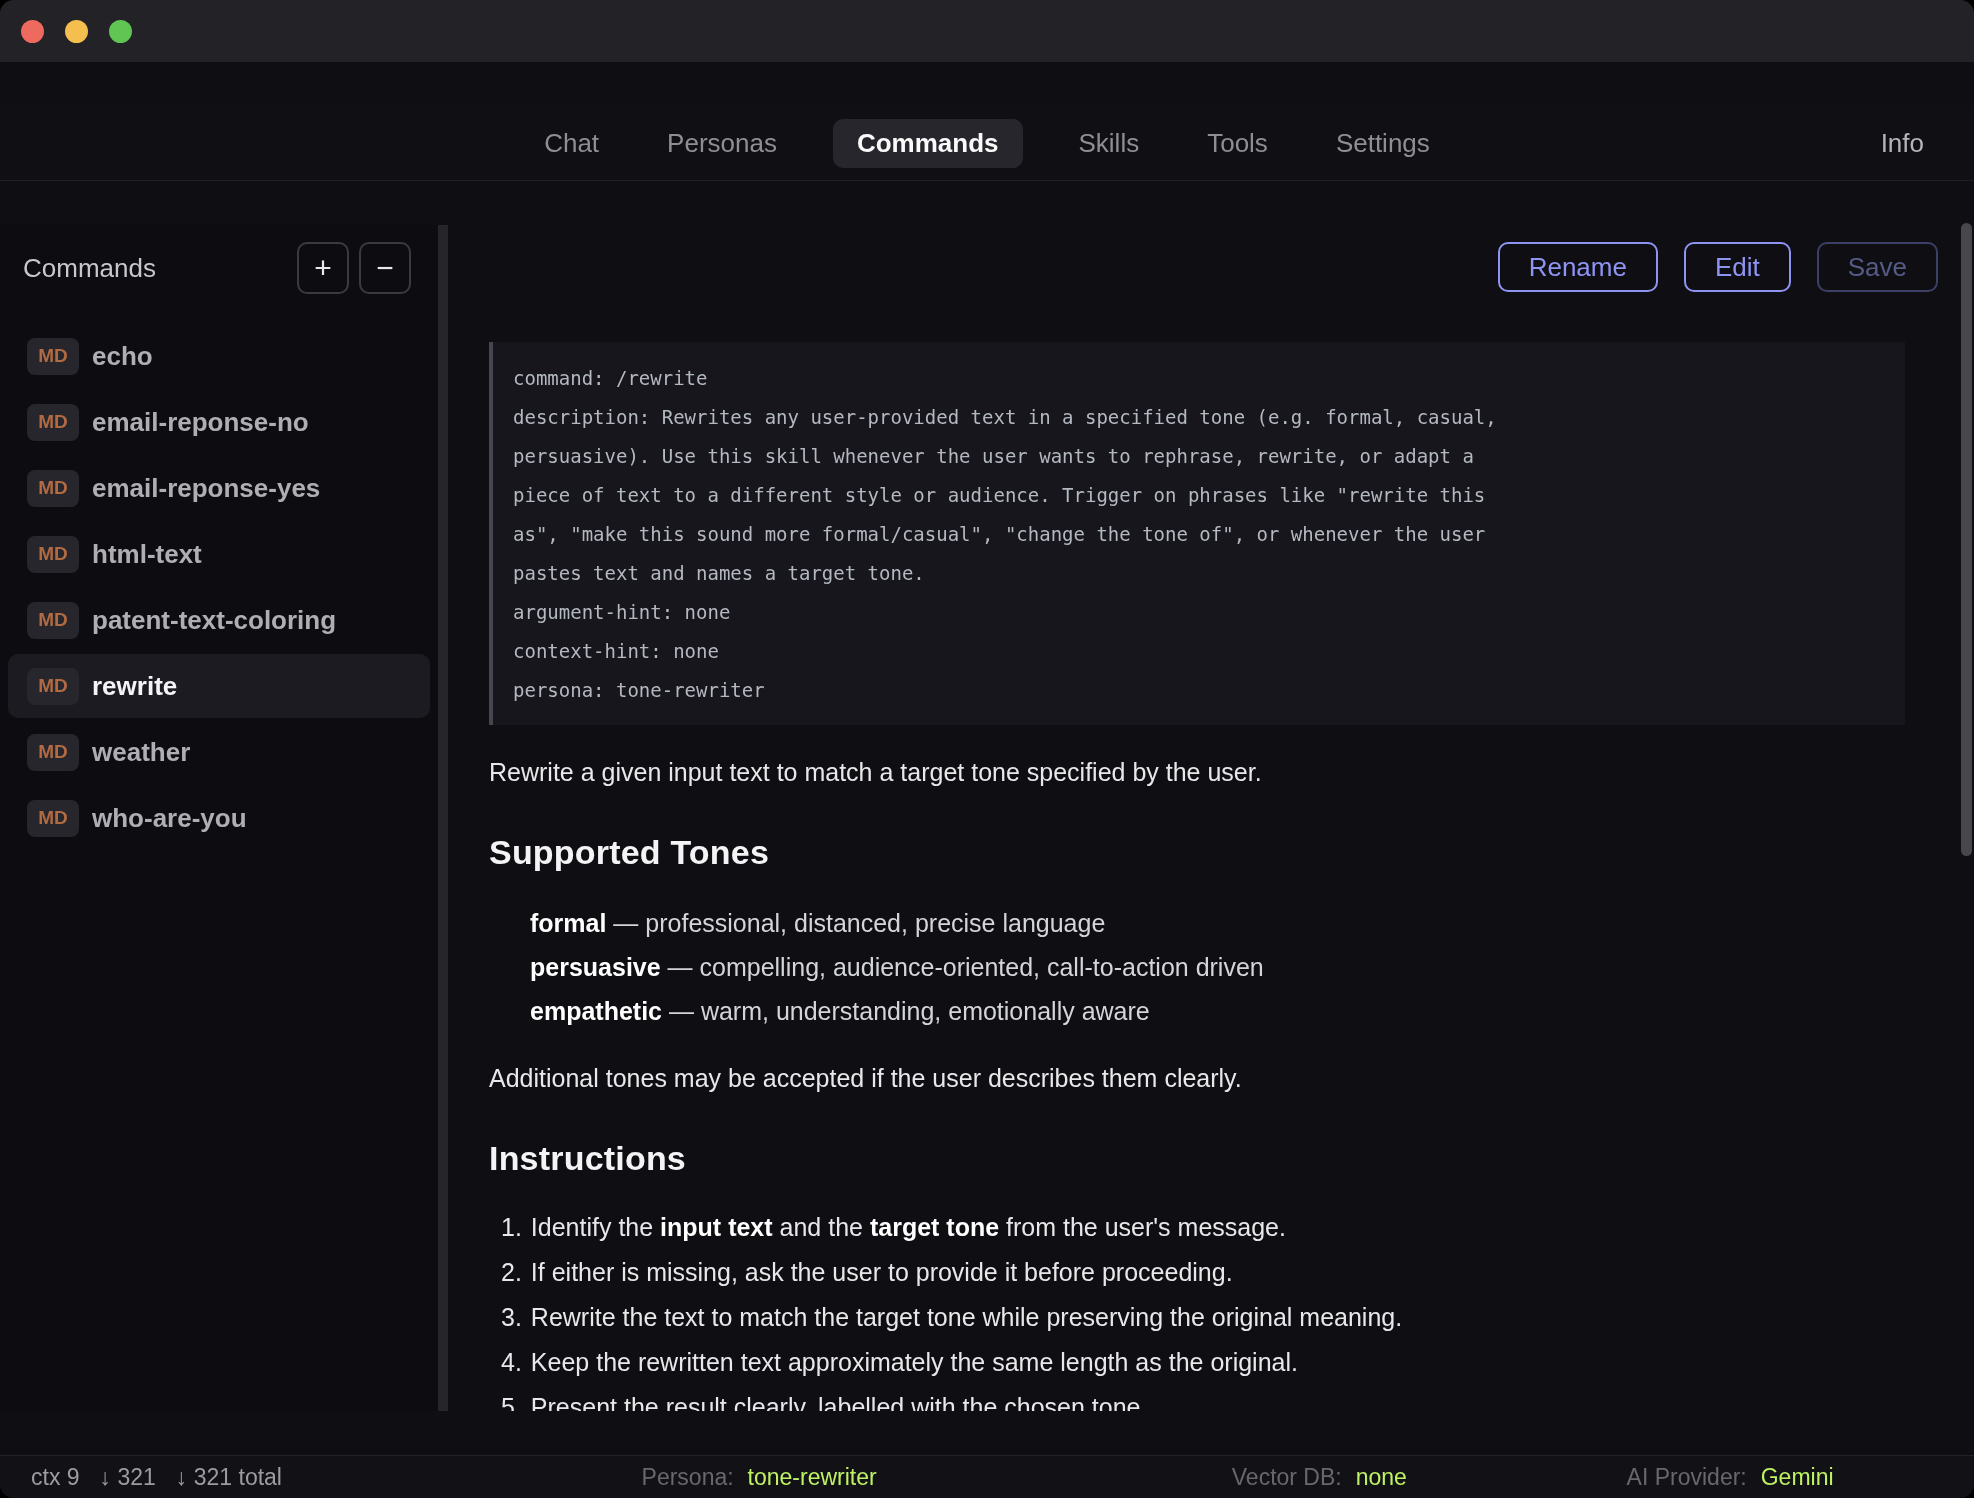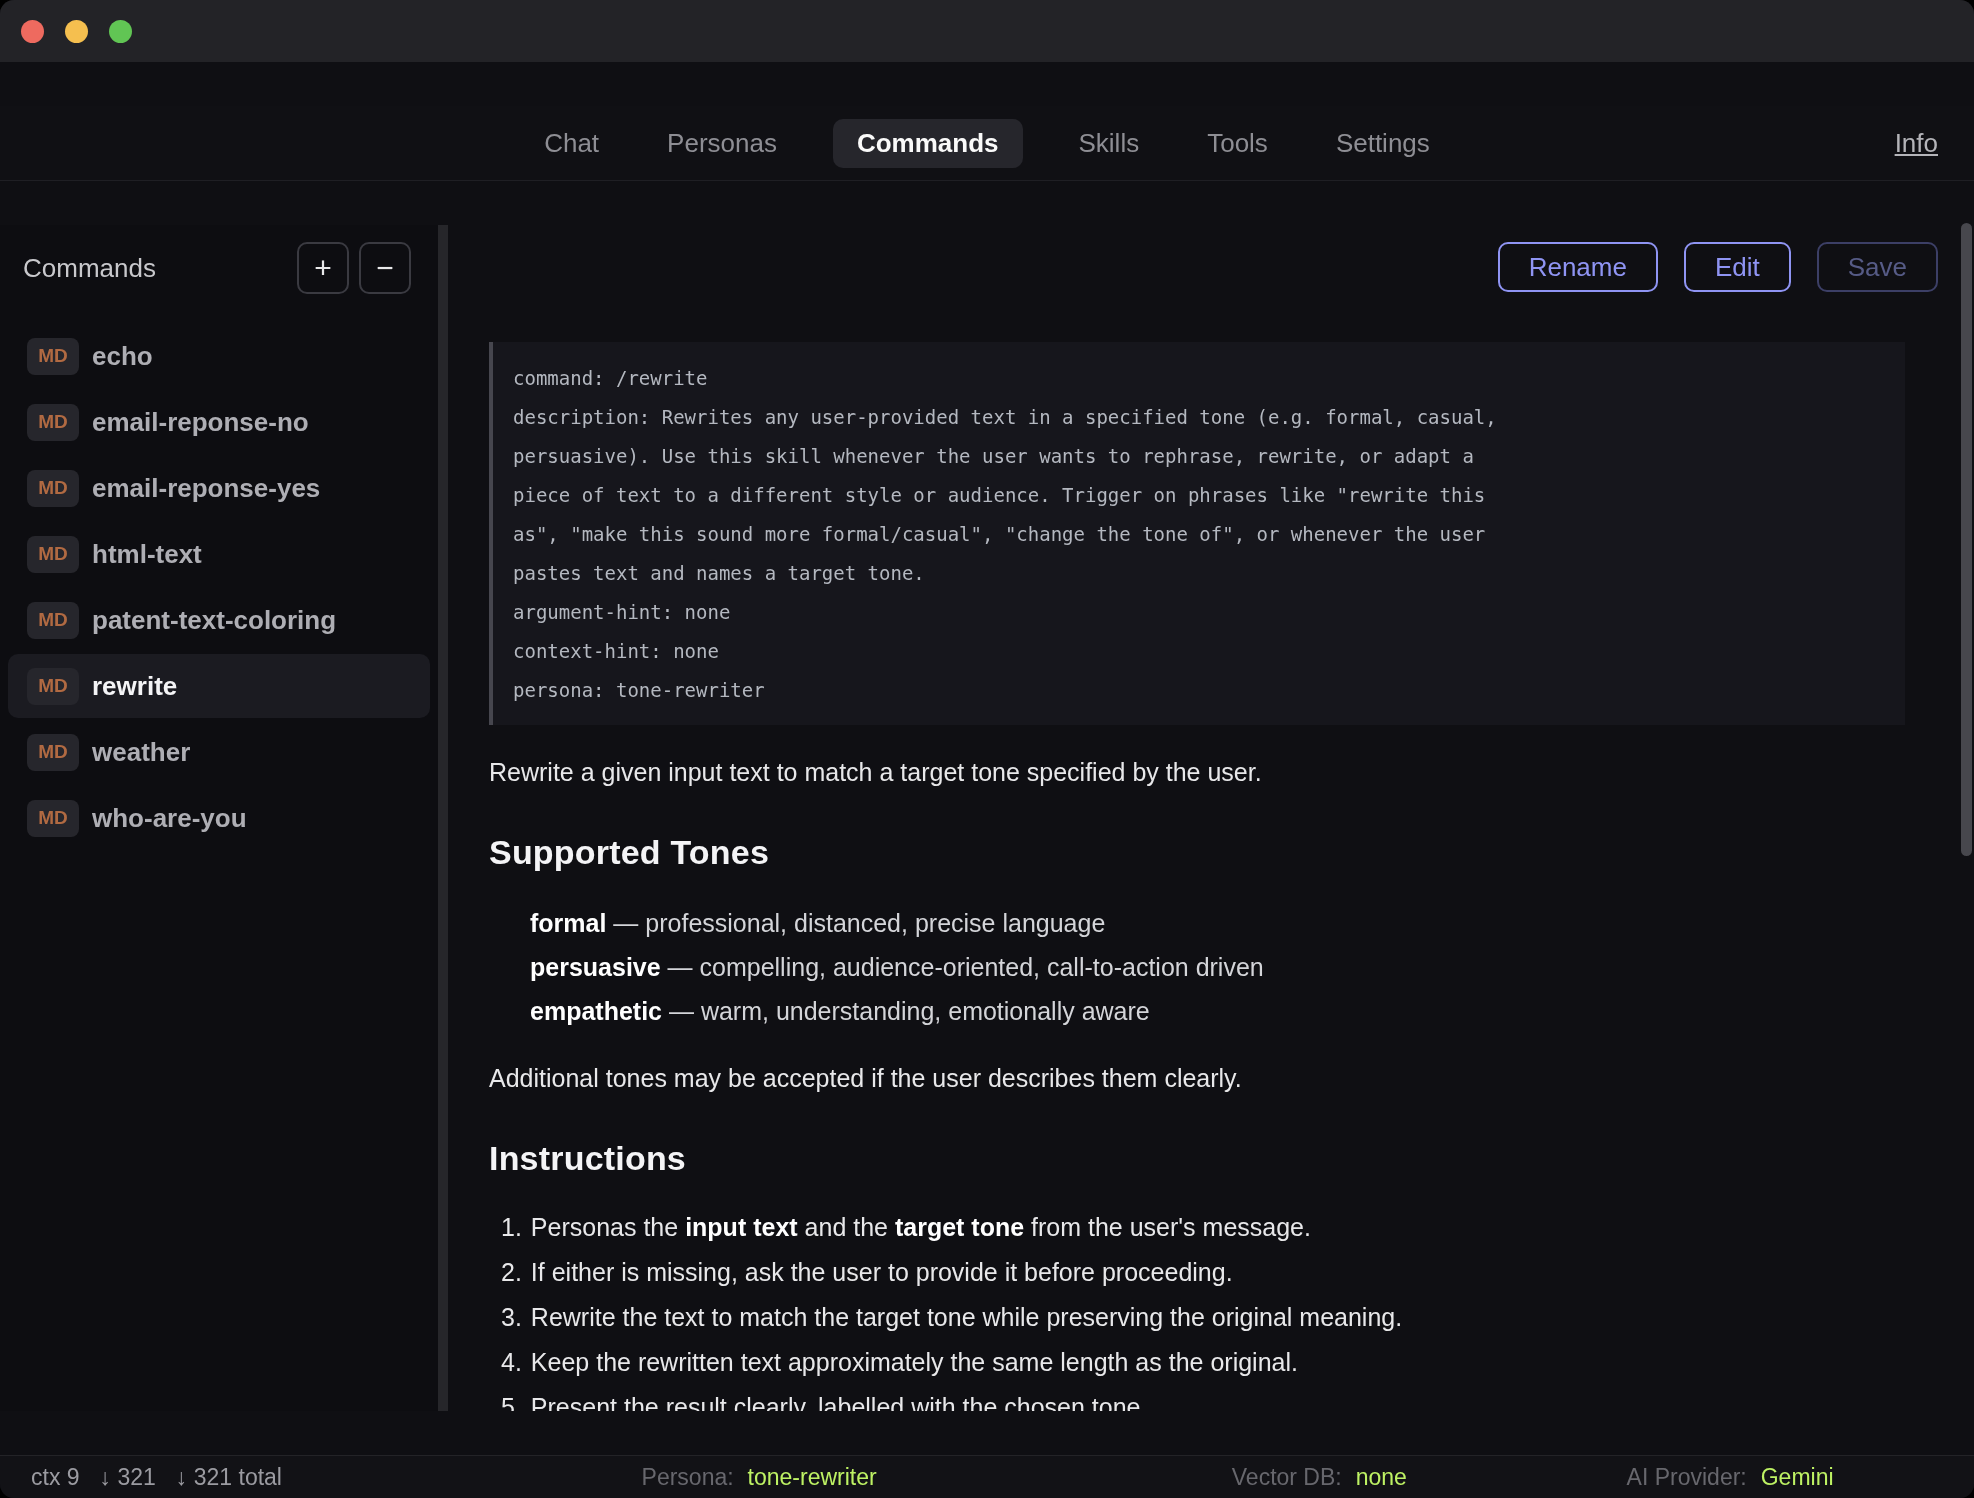--- a/index.html
+++ b/index.html
@@ -16,21 +16,21 @@
   .light.green { background:#61c554; }
 
   
   .navbar { height:75px; background:#101014; border-bottom:1px solid #1f1f24;
             position:relative; display:flex; align-items:center; justify-content:center;
             flex:0 0 auto; }
   .nav-tabs { display:flex; align-items:center; gap:44px; }
   .nav-tab { font-size:26px; color:#8e8e94; padding:0 12px; cursor:default; }
   .nav-tab.active { background:#26262c; color:#fafafa; font-weight:700;
                     padding:9px 24px; border-radius:10px; }
-  .nav-info { position:absolute; right:36px; font-size:26px; color:#b4b4b9;text-decoration:underline; }
+  .nav-info { position:absolute; right:50px; font-size:26px; color:#b4b4b9; }
 
   
   .content { flex:1 1 auto; display:flex; min-height:0; }
   .sidebar { width:438px; flex:0 0 auto; background:#0d0d11; display:flex; flex-direction:column; }
   .v-divider { width:10px; flex:0 0 auto; background:#26262a; }
   .main { flex:1 1 auto; background:#0f0f13; position:relative; overflow:hidden;
           padding:0 36px 0 41px; }
 
   
   .sb-header { display:flex; align-items:center; padding:17px 27px 0 23px; }
@@ -188,21 +188,21 @@
           <div class="tone-row">
             <span class="tone-term">empathetic</span><span> — warm, understanding, emotionally aware</span>
           </div>
         </div>
         <p class="note">Additional tones may be accepted if the user describes them clearly.</p>
 
         <h2>Instructions</h2>
         <div class="olist">
           <div class="oli">
             <span class="num">1.</span>
-            <span class="txt"><span>Personas the </span><b>input text</b><span> and the </span><b>target tone</b><span> from the user's message.</span></span>
+            <span class="txt"><span>Identify the </span><b>input text</b><span> and the </span><b>target tone</b><span> from the user's message.</span></span>
           </div>
           <div class="oli">
             <span class="num">2.</span>
             <span class="txt">If either is missing, ask the user to provide it before proceeding.</span>
           </div>
           <div class="oli">
             <span class="num">3.</span>
             <span class="txt">Rewrite the text to match the target tone while preserving the original meaning.</span>
           </div>
           <div class="oli">

